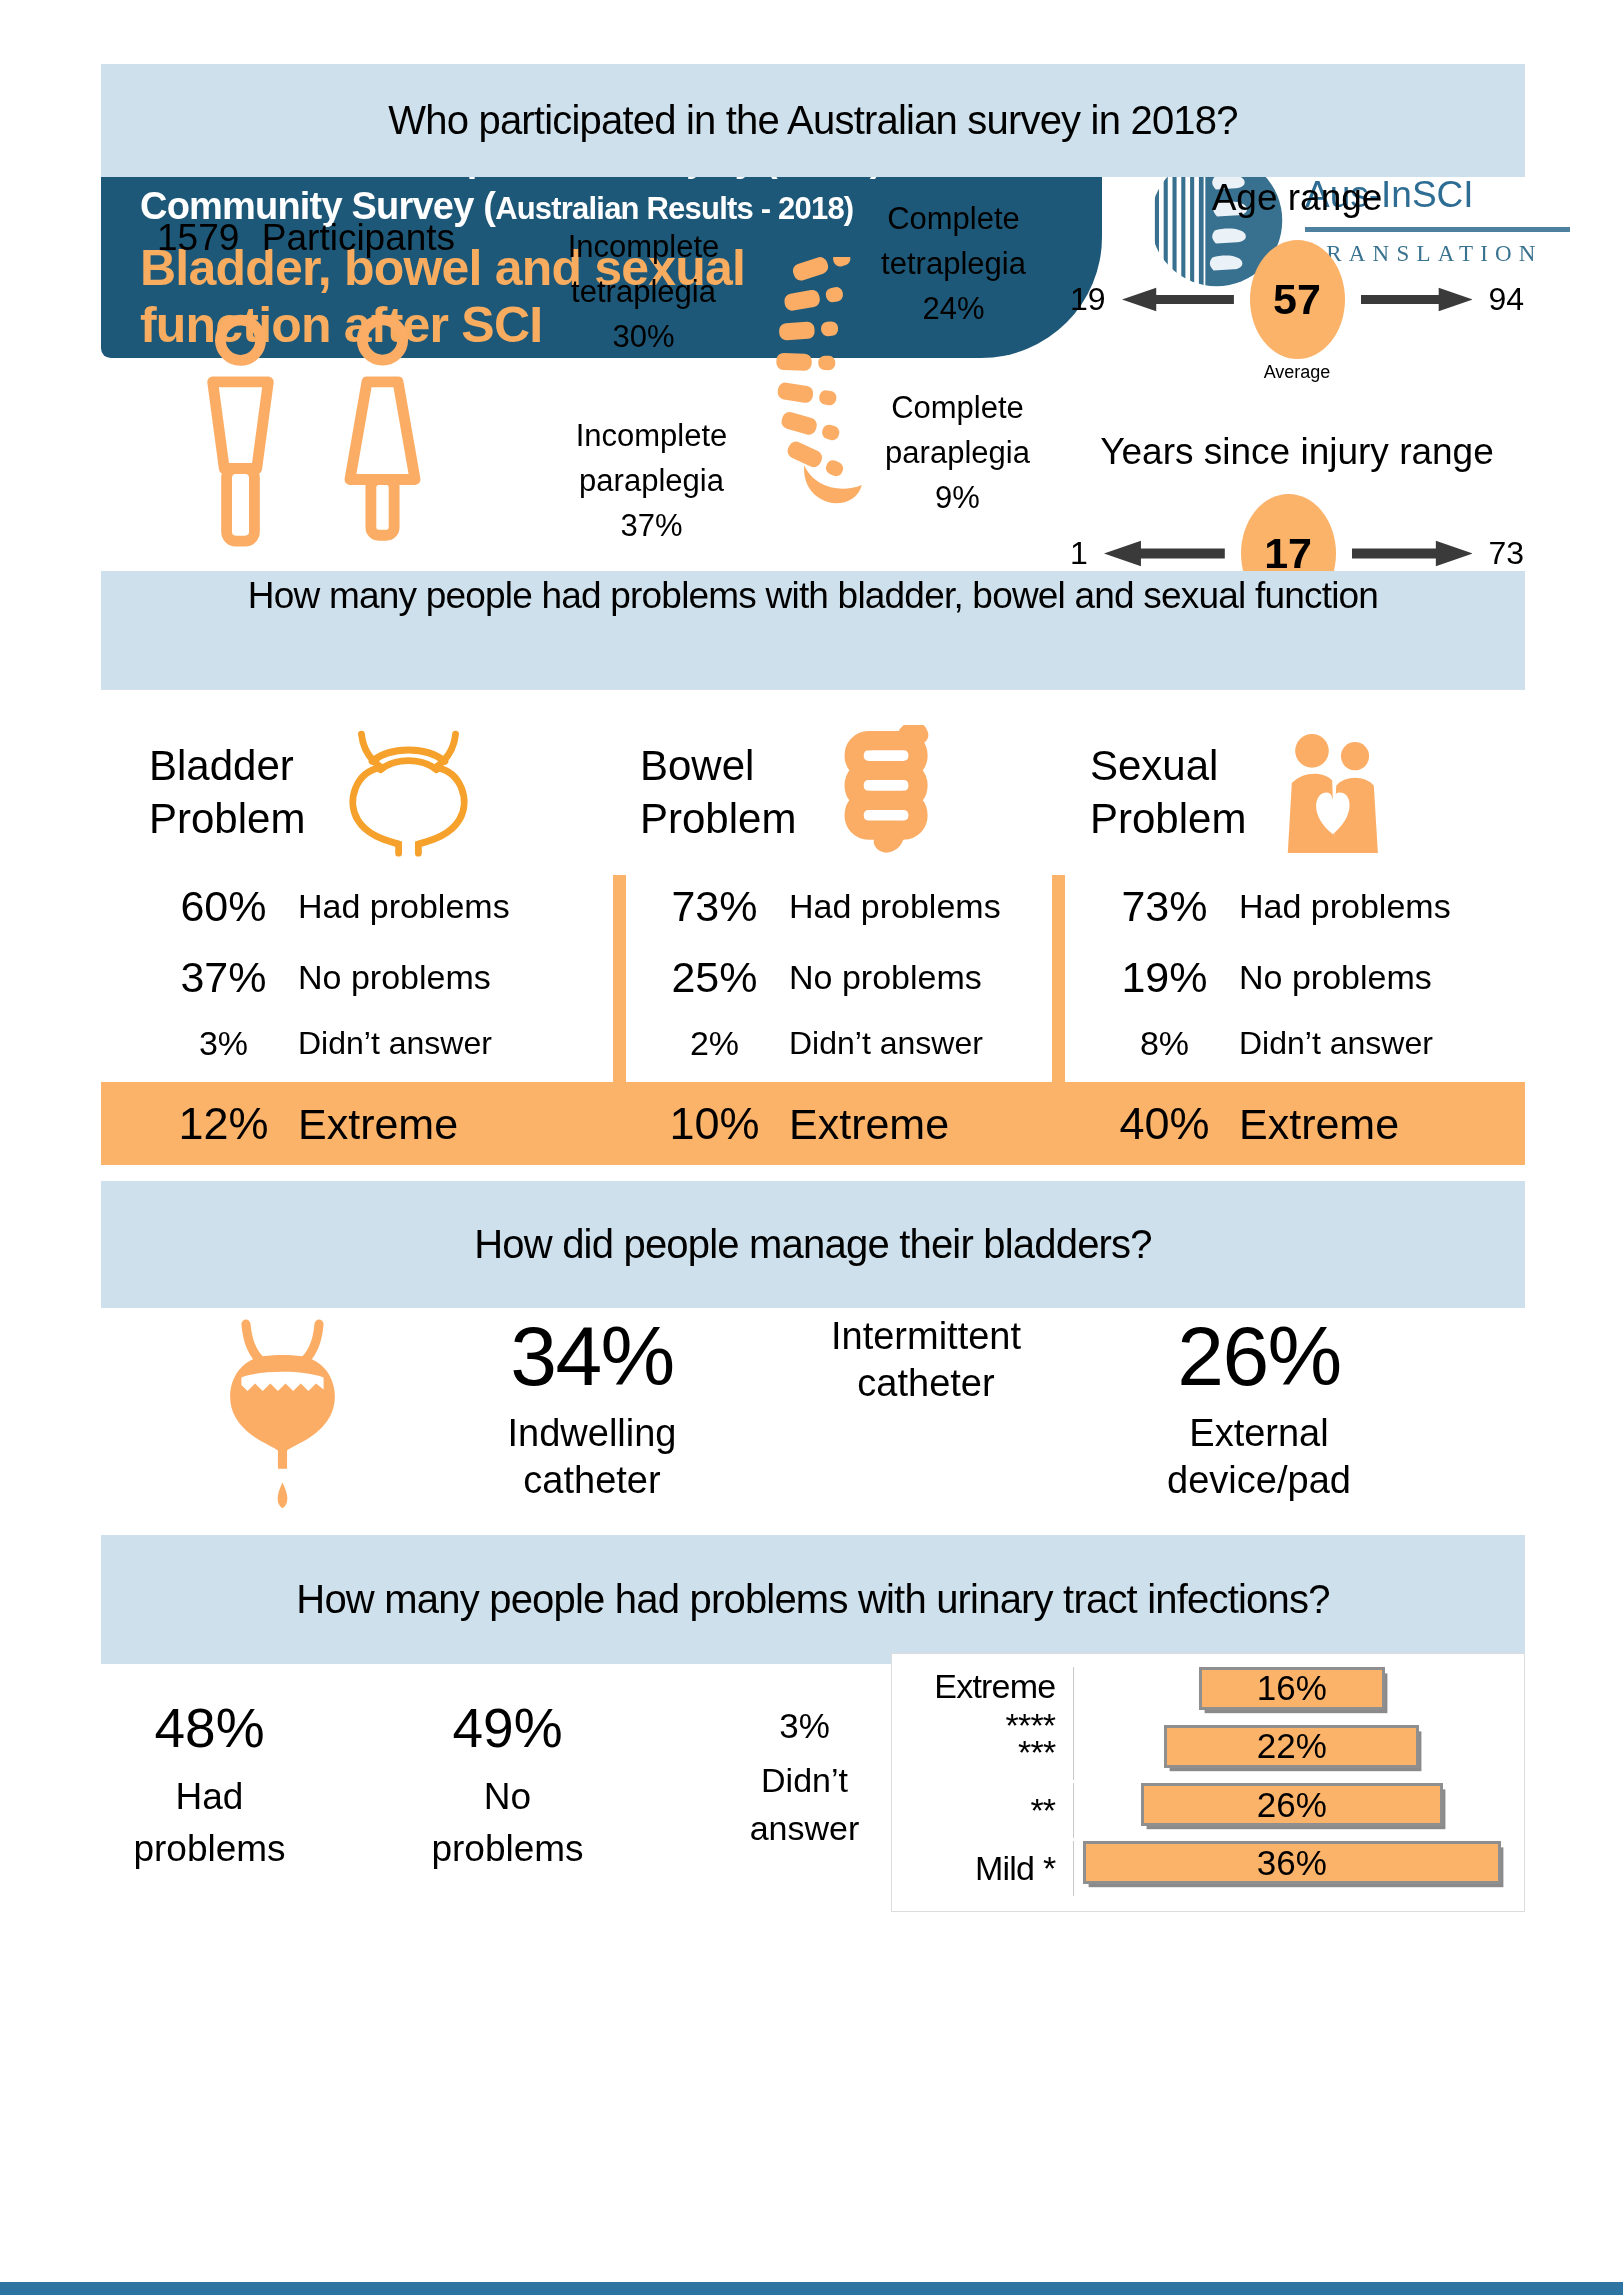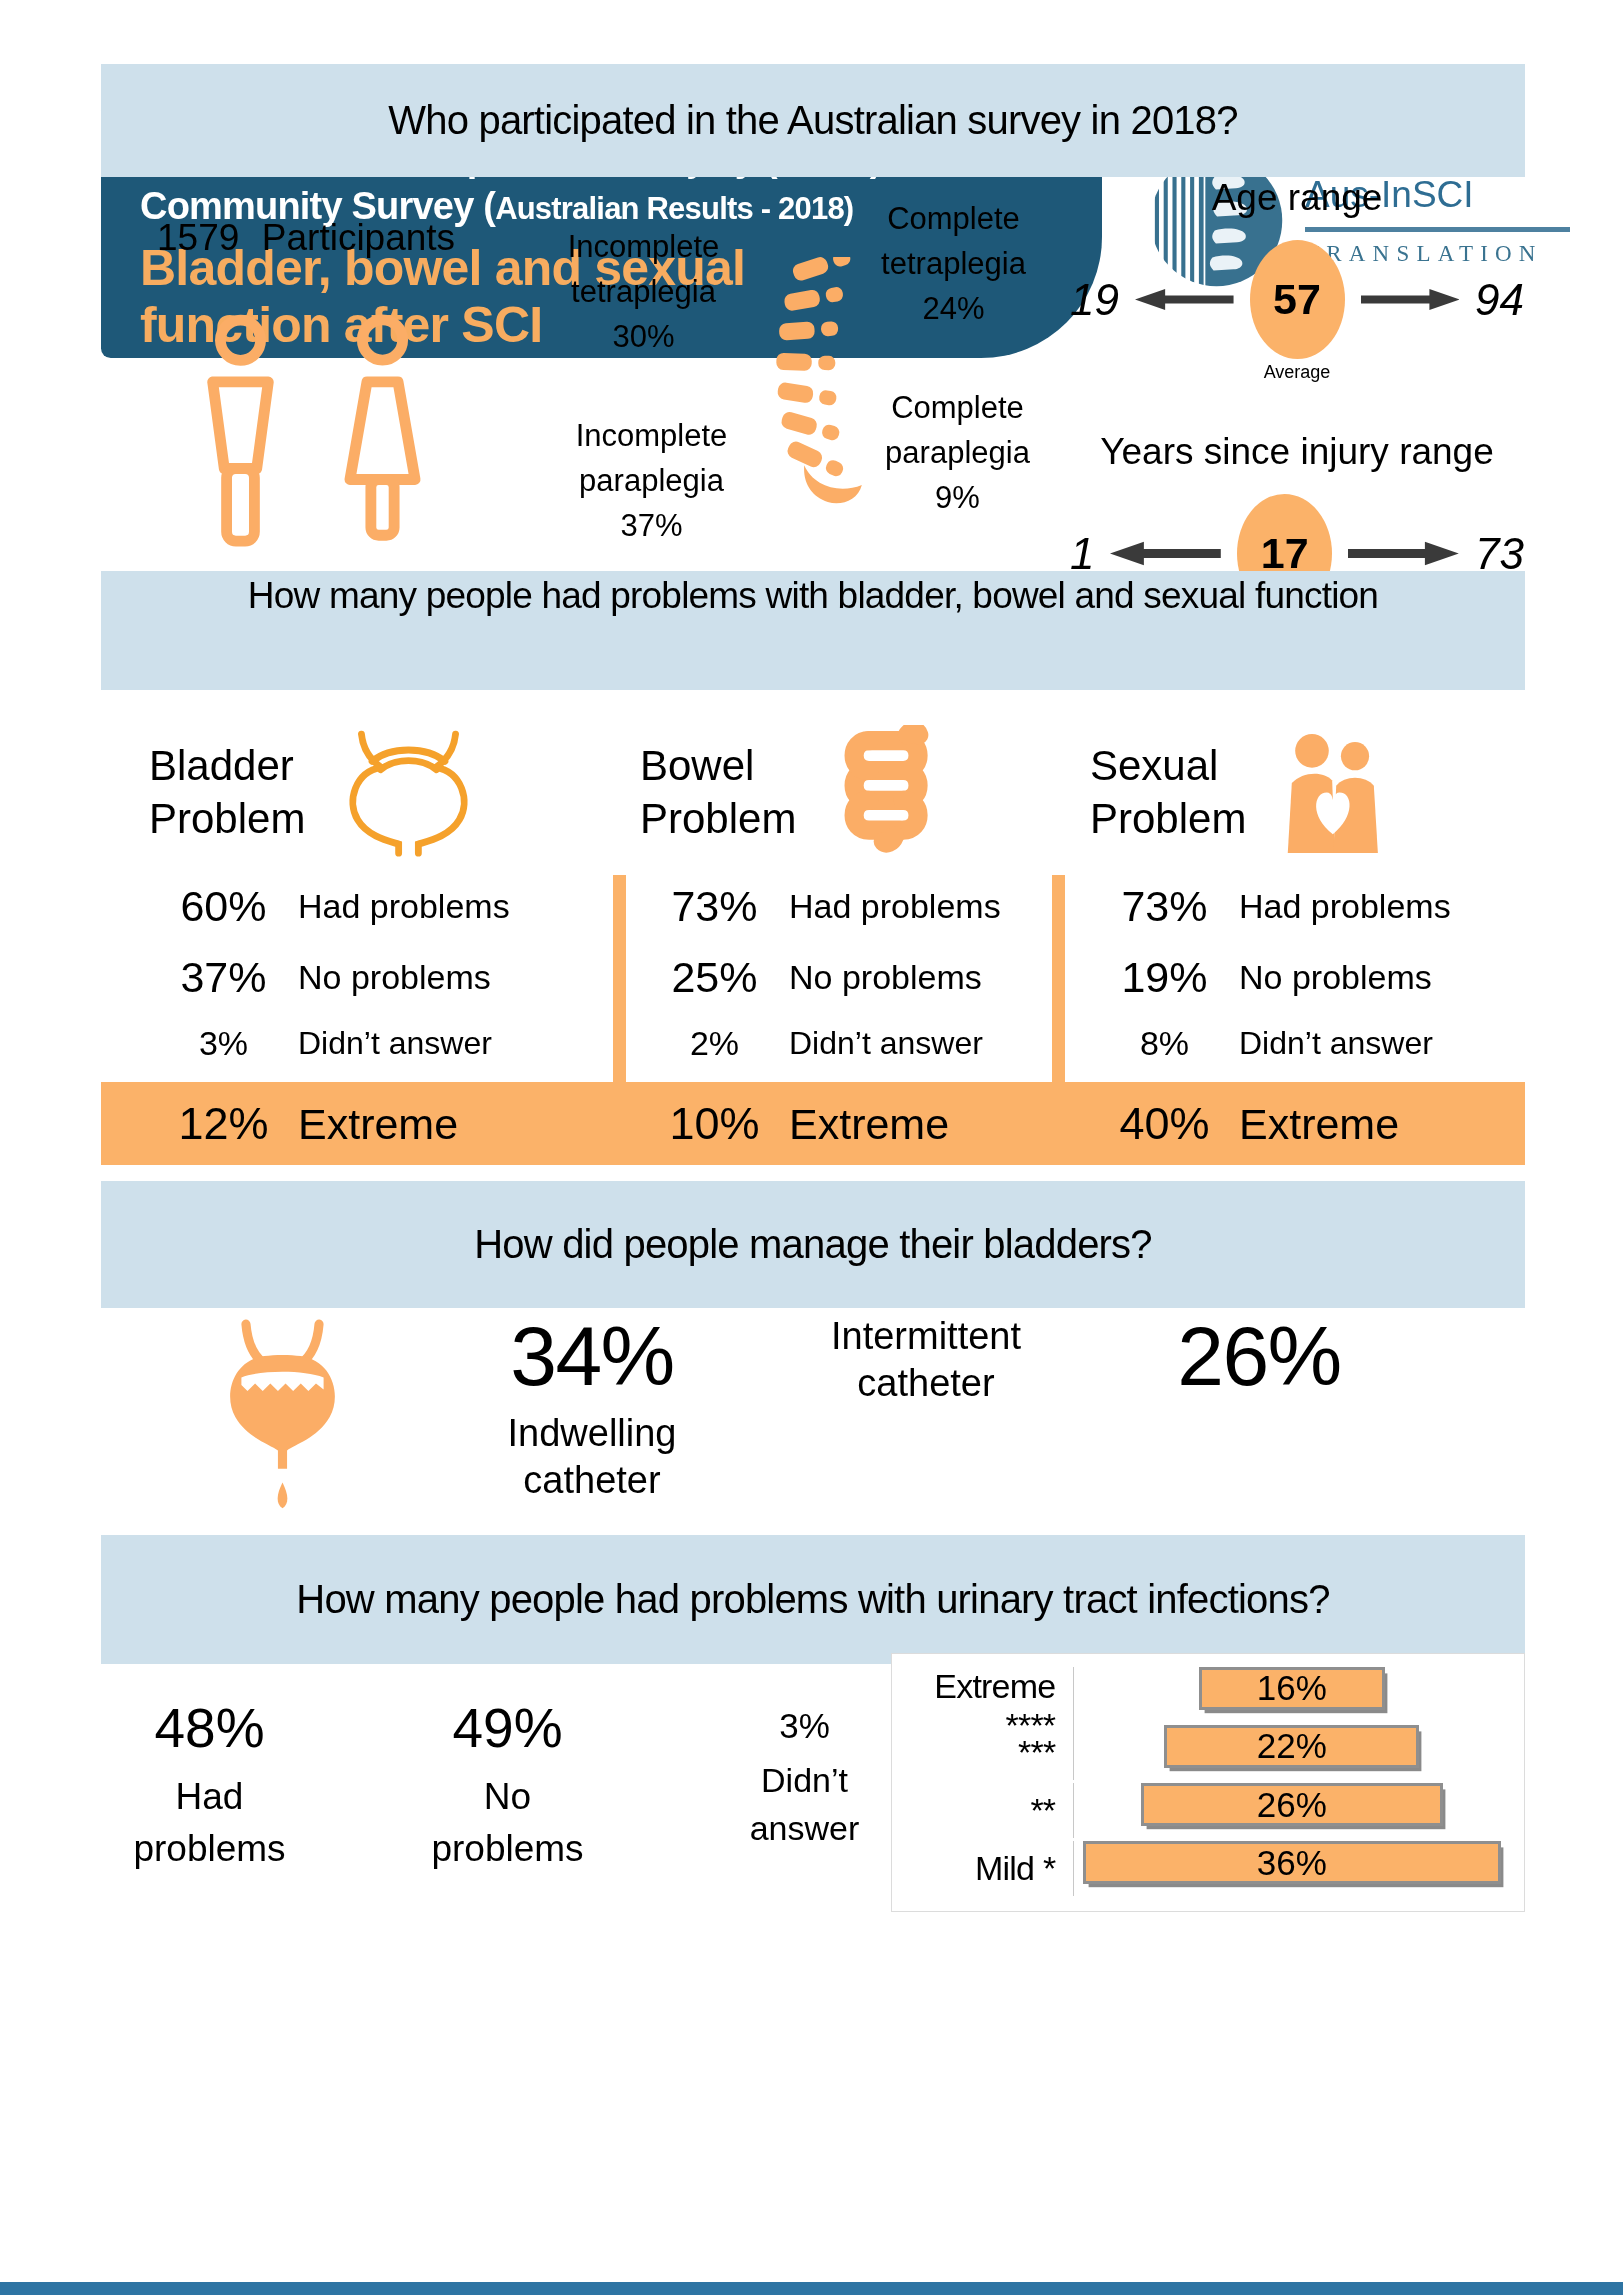--- a/index.html
+++ b/index.html
@@ -41,21 +41,21 @@
   .person.male{left:97px;}
   .person.female{left:235px;}
   .ppct{position:absolute;top:402px;font-size:39px;width:129px;text-align:center;}
   .ppct.male{left:80px;}
   .ppct.female{left:219px;}
   .inj{position:absolute;text-align:center;font-size:31px;line-height:1.45;}
   .inj .v{font-size:31px;}
   .spine{position:absolute;left:209px;top:80px;}
   .rng-title{font-size:37px;text-align:center;margin-top:0;}
   .range-row{display:flex;align-items:center;justify-content:center;gap:16px;margin-top:21px;}
-  .rng-num{font-size:44px;font-style:italic;}
+  .rng-num{font-size:32px;}
   .avg-wrap{position:relative;}
   .avg-circle{width:95px;height:119px;border-radius:50%;background:#FBB269;
               display:flex;align-items:center;justify-content:center;font-size:43px;font-weight:bold;}
   .avg-label{position:absolute;top:100%;left:50%;transform:translateX(-50%);font-size:18px;margin-top:3px;text-align:right;}
   .zoneC .second{margin-top:72px;}
 
   
   .problems{position:relative;margin-left:101px;width:1424px;height:475px;}
   .orange-band{position:absolute;left:0;right:0;top:392px;height:83px;background:#FBB269;}
   .vdiv{position:absolute;top:185px;height:290px;width:13px;background:#FBB269;}
@@ -401,20 +401,24 @@
         </div>
     </div>
     <div class="mgmt-item mg2">
       <div class="l">
           <div>Intermittent</div>
           <div>catheter</div>
         </div>
     </div>
     <div class="mgmt-item mg3">
       <div class="v">26%</div>
+      <div class="l">
+          <div>External</div>
+          <div>device/pad</div>
+        </div>
     </div>
   </div>
 
   <div class="band band4">How many people had problems with urinary tract infections?</div>
 
   <div class="uti">
     <div class="uti-stat us1">
       <div class="v">48%</div>
       <div class="l">
           <div>Had</div>

